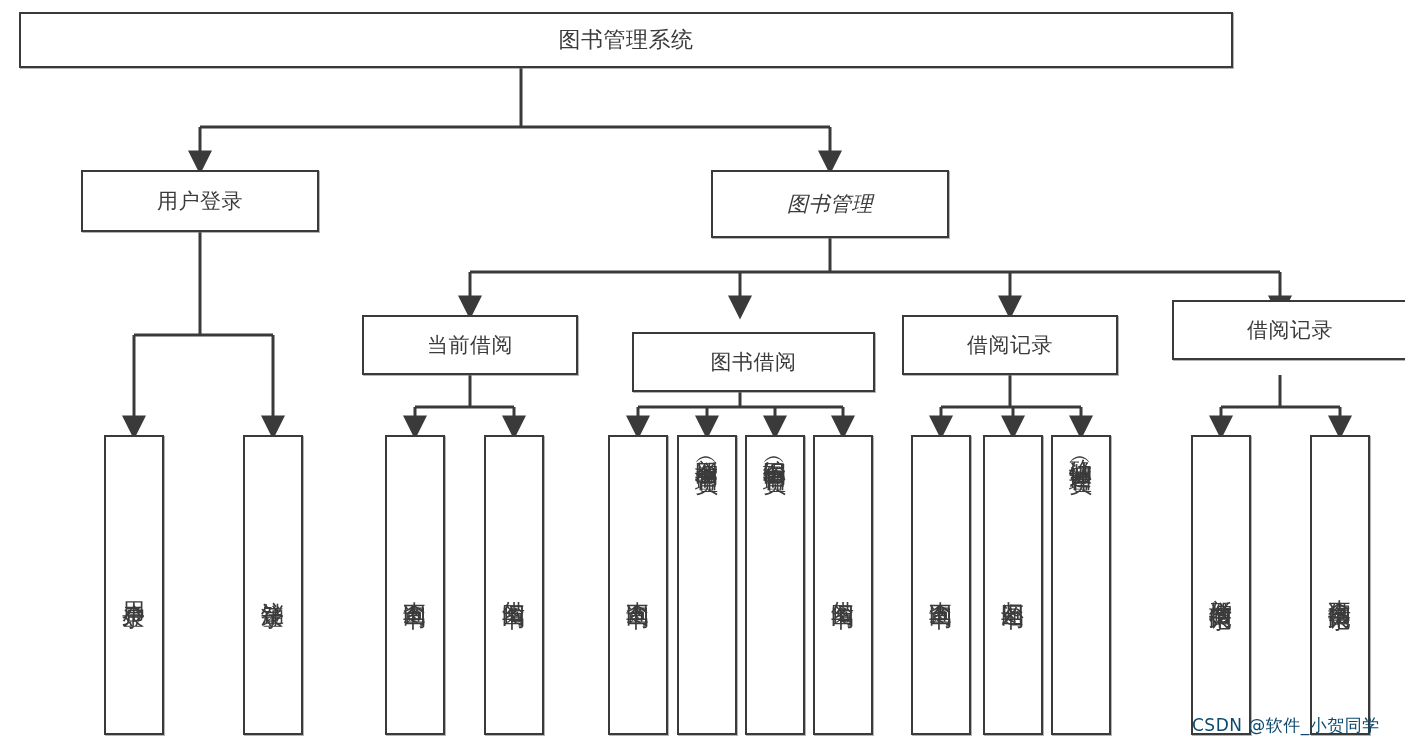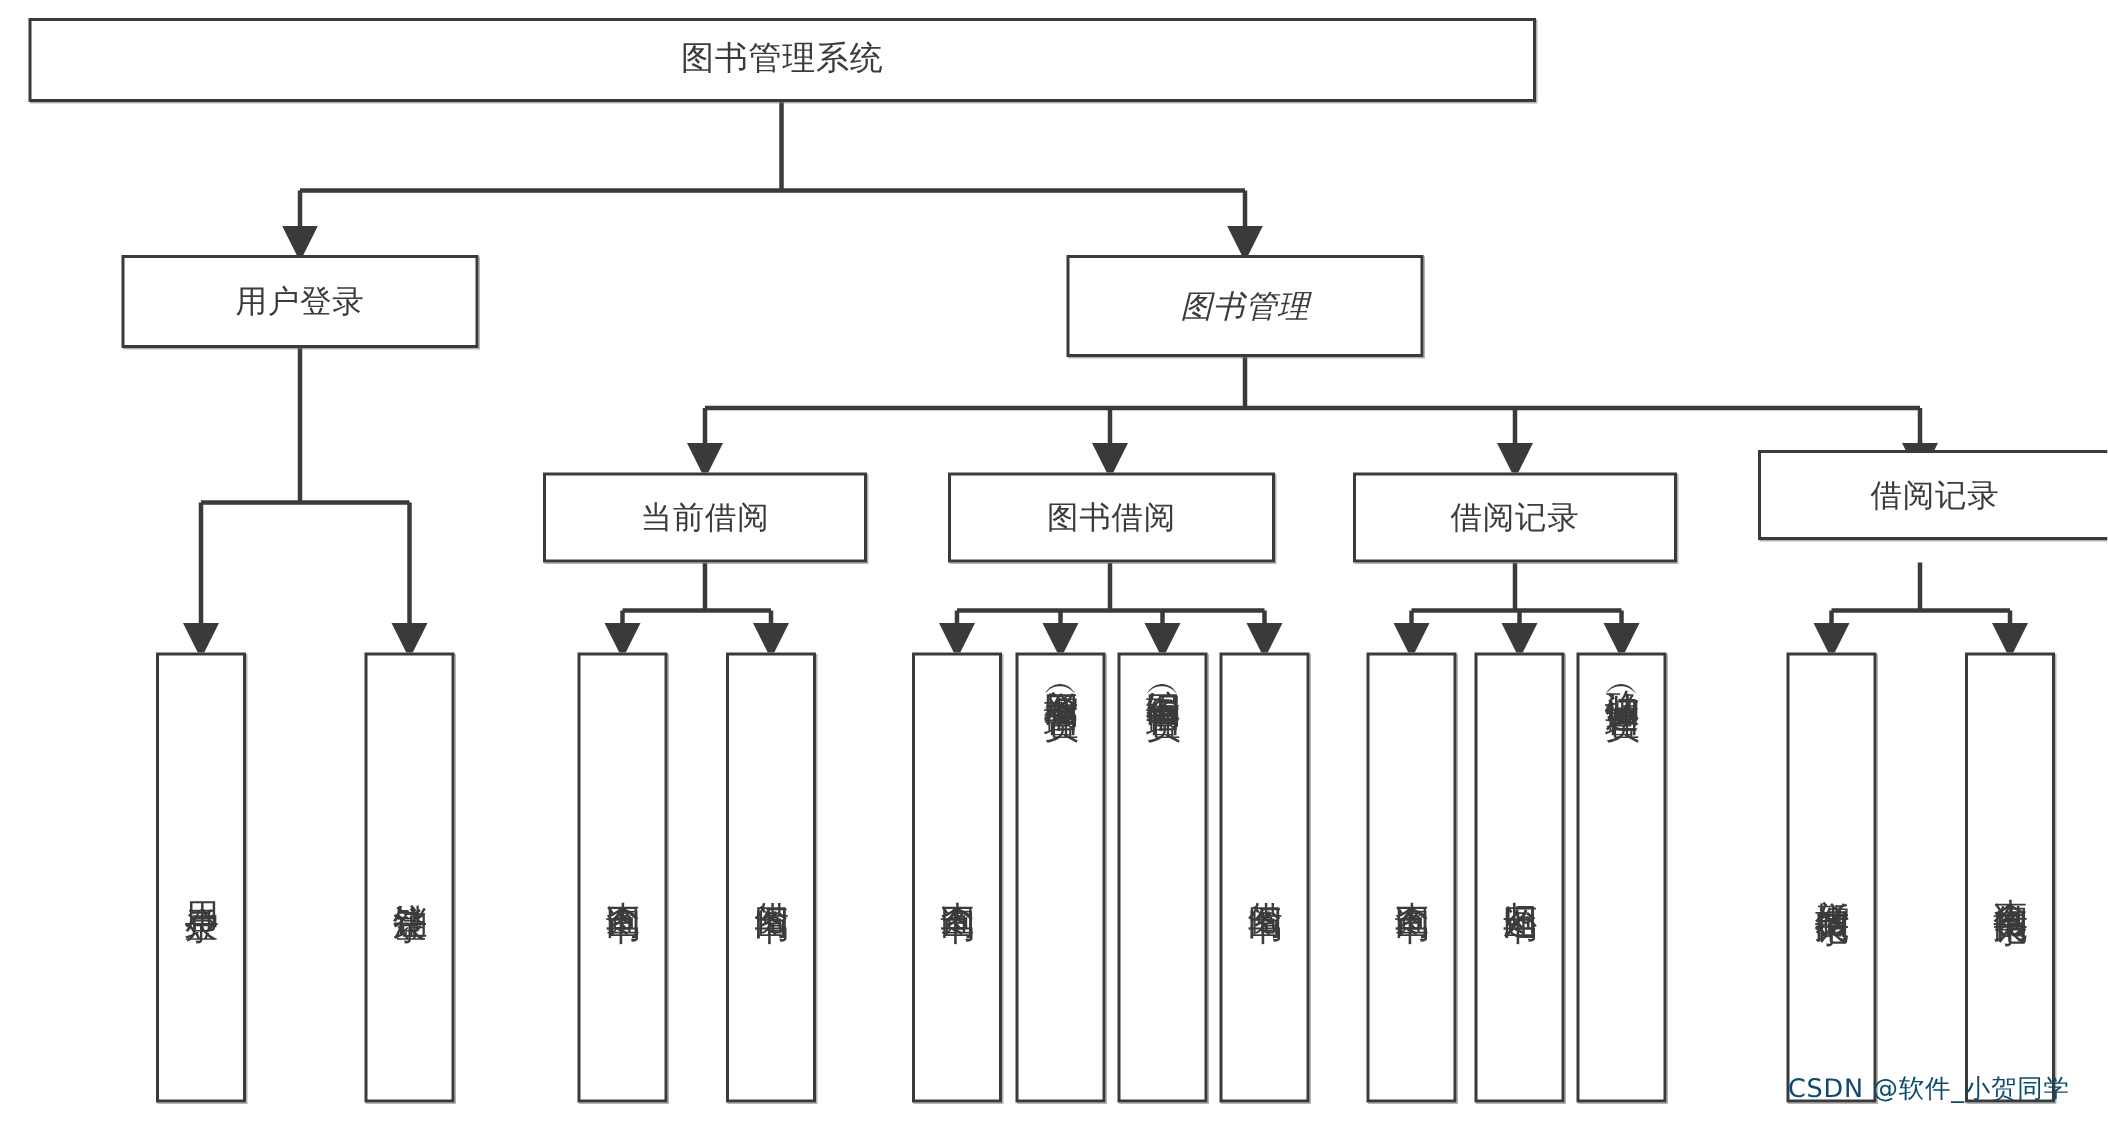--- a/index.html
+++ b/index.html
@@ -120,35 +120,35 @@
       <path d="M1013,407 L1013,425" marker-end="url(#arrow)"></path>
       <path d="M1081,407 L1081,425" marker-end="url(#arrow)"></path>
 
       <path d="M1280,375 L1280,407"></path>
       <path d="M1221,407 L1340,407"></path>
       <path d="M1221,407 L1221,425" marker-end="url(#arrow)"></path>
       <path d="M1340,407 L1340,425" marker-end="url(#arrow)"></path>
     </g>
   </svg>
 
-  <div class="node horiz" id="root-node" style="left: 19px; top: 12px; width: 1005px; height: 56px;">
+  <div class="node horiz" id="root-node" style="left: 19px; top: 12px; width: 1214px; height: 56px;">
     <span class="label">图书管理系统</span>
   </div>
 
   <div class="node horiz" id="n-user-login" style="left: 81px; top: 170px; width: 238px; height: 62px;">
     <span class="label">用户登录</span>
   </div>
   <div class="node horiz" id="n-book-manage" style="left: 711px; top: 170px; width: 238px; height: 68px; font-style: italic;">
     <span class="label">图书管理</span>
   </div>
 
   <div class="node horiz" id="n-new-book-recommend" style="left: 362px; top: 315px; width: 216px; height: 60px;">
     <span class="label">当前借阅</span>
   </div>
-  <div class="node horiz" id="n-book-borrow" style="left: 632px; top: 315px; width: 218px; height: 60px;">
+  <div class="node horiz" id="n-book-borrow" style="left: 632px; top: 332px; width: 243px; height: 60px;">
     <span class="label">图书借阅</span>
   </div>
   <div class="node horiz" id="n-current-borrow" style="left: 902px; top: 315px; width: 216px; height: 60px;">
     <span class="label">借阅记录</span>
   </div>
   <div class="node horiz" id="n-borrow-record" style="left: 1172px; top: 300px; width: 236px; height: 60px; align-items: center;">
     <span class="label">借阅记录</span>
   </div>
 
   <div class="node vert center" id="l0" style="left: 104px; top: 435px; width: 60px; height: 300px;">

